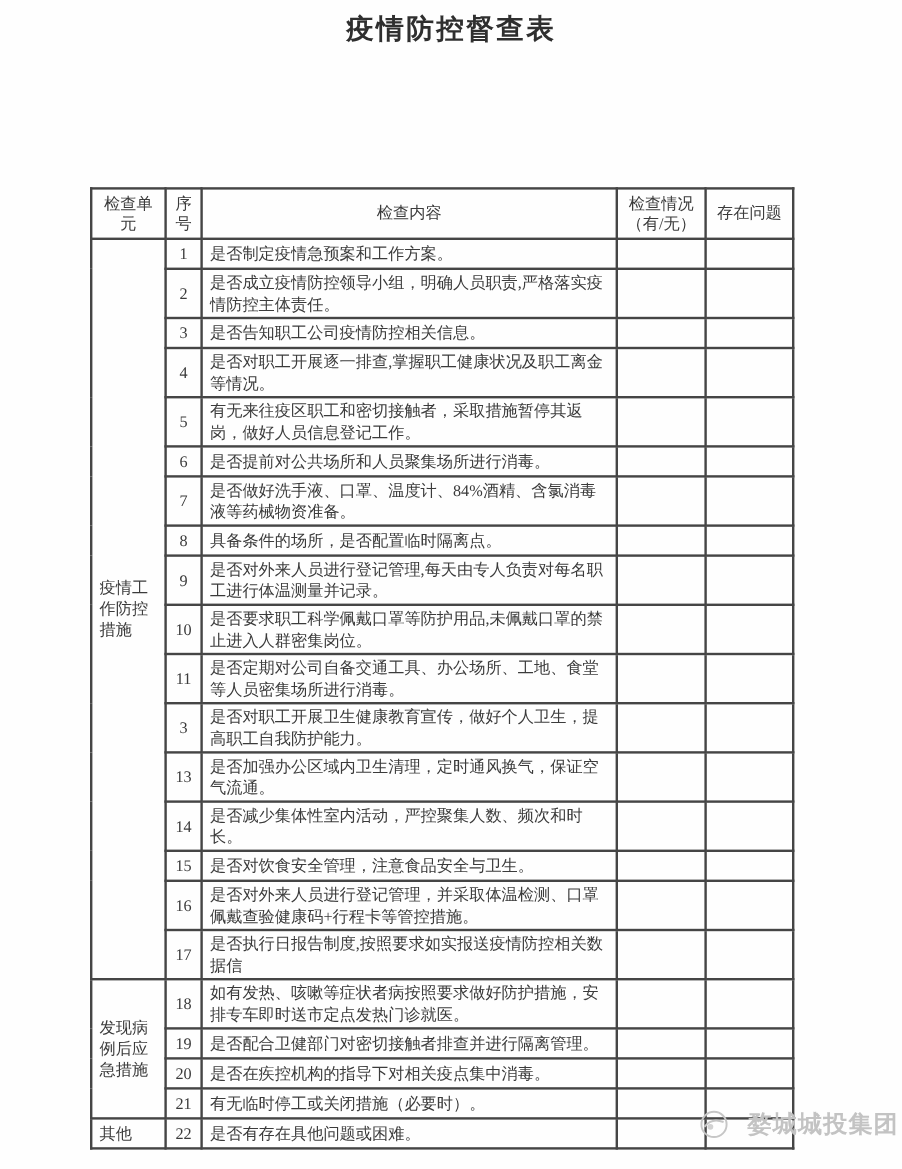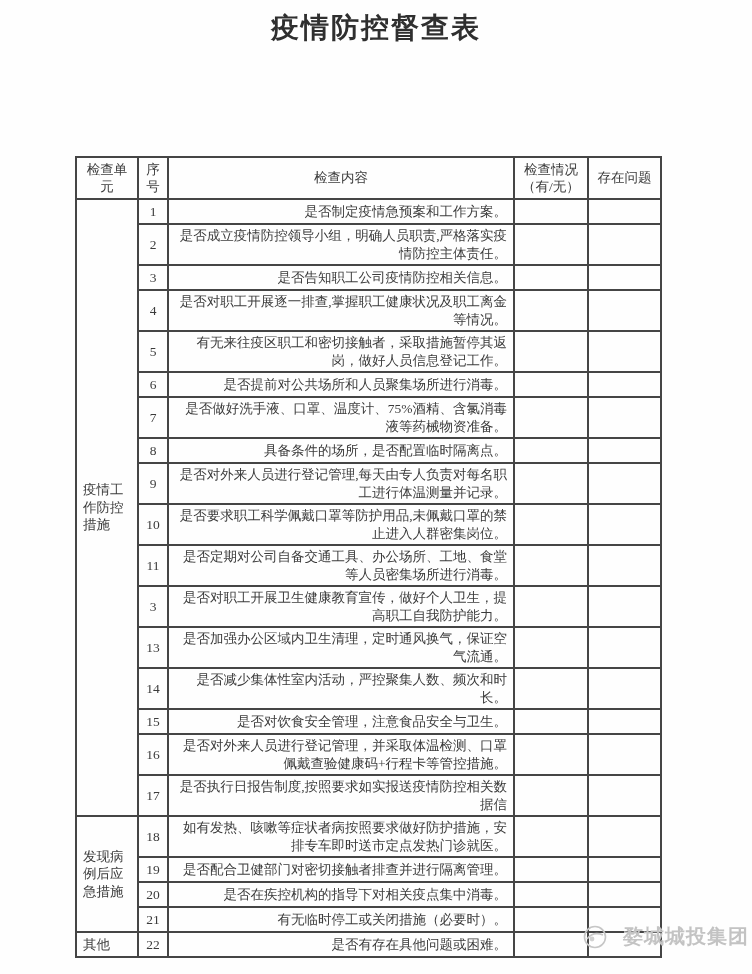--- a/index.html
+++ b/index.html
@@ -2,35 +2,35 @@
 <html><head>
 <meta charset="utf-8">
 <style>
   html,body{margin:0;padding:0;background:#ffffff;}
   .page{
     position:relative;width:752px;height:974px;background:#fefefe;overflow:hidden;
     font-family:"Liberation Serif","DejaVu Serif",serif;color:#3b3b3b;
   }
   .title1{margin:76px 40px 0;text-align:center;font-size:25px;font-weight:bold;
           letter-spacing:2px;color:#2f2f2f;}
-  .title2{margin-top:9px;text-align:center;font-size:28px;font-weight:bold;
+  .title2{margin-top:9px;text-align:center;font-size:23px;font-weight:bold;
           letter-spacing:2px;color:#2f2f2f;}
   table.check{
     position:absolute;left:75px;top:156px;width:585px;
     border-collapse:collapse;table-layout:fixed;
   }
   table.check td{
     border:2px solid #454545;font-size:13.5px;line-height:17.5px;
     padding:2px 6px;vertical-align:middle;color:#3b3b3b;
     word-break:break-all;overflow:hidden;
   }
   td.hd{text-align:center;height:36px;padding:2px 4px;color:#414141;}
   td.unit{ text-align:left;font-size:14px;padding:2px 5px;line-height:21px;color:#404040;}
   td.num{  text-align:center;font-size:13px;padding:1px 2px;}
-  td.content{text-align:right;}
+  td.content{text-align:left;}
   tr.h1 td{height:19px;}
   td.blank{background:transparent;}
   .bold{font-weight:normal;}
   .footer{
     position:absolute;left:76px;top:934px;width:585px;height:24px;
     font-size:14.5px;font-weight:bold;color:#353535;margin-top:45px;
   }
   .footer .sig{position:absolute;left:0;top:0;}
   .footer .date{position:absolute;left:375px;top:0;}
   .watermark{
@@ -95,21 +95,21 @@
         <td class="blank"></td>
       </tr>
       <tr class="h1">
         <td class="num">6</td>
         <td class="content">是否提前对公共场所和人员聚集场所进行消毒。</td>
         <td class="blank"></td>
         <td class="blank"></td>
       </tr>
       <tr>
         <td class="num">7</td>
-        <td class="content">是否做好洗手液、口罩、温度计、75%酒精、含氯消毒液等药械物资准备。</td>
+        <td class="content">是否做好洗手液、口罩、温度计、84%酒精、含氯消毒液等药械物资准备。</td>
         <td class="blank"></td>
         <td class="blank"></td>
       </tr>
       <tr class="h1">
         <td class="num">8</td>
         <td class="content">具备条件的场所，是否配置临时隔离点。</td>
         <td class="blank"></td>
         <td class="blank"></td>
       </tr>
       <tr>

